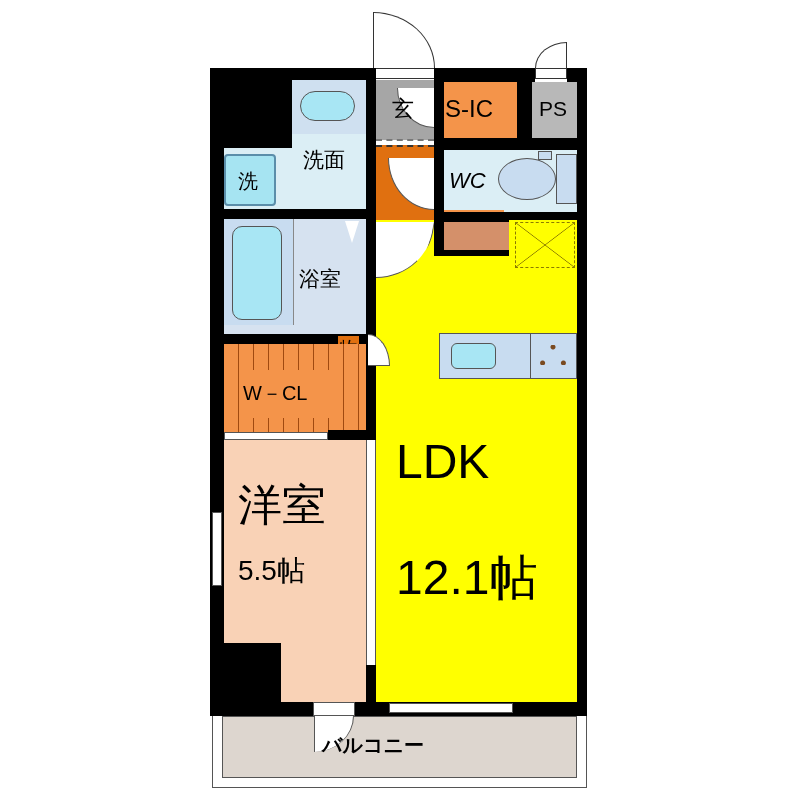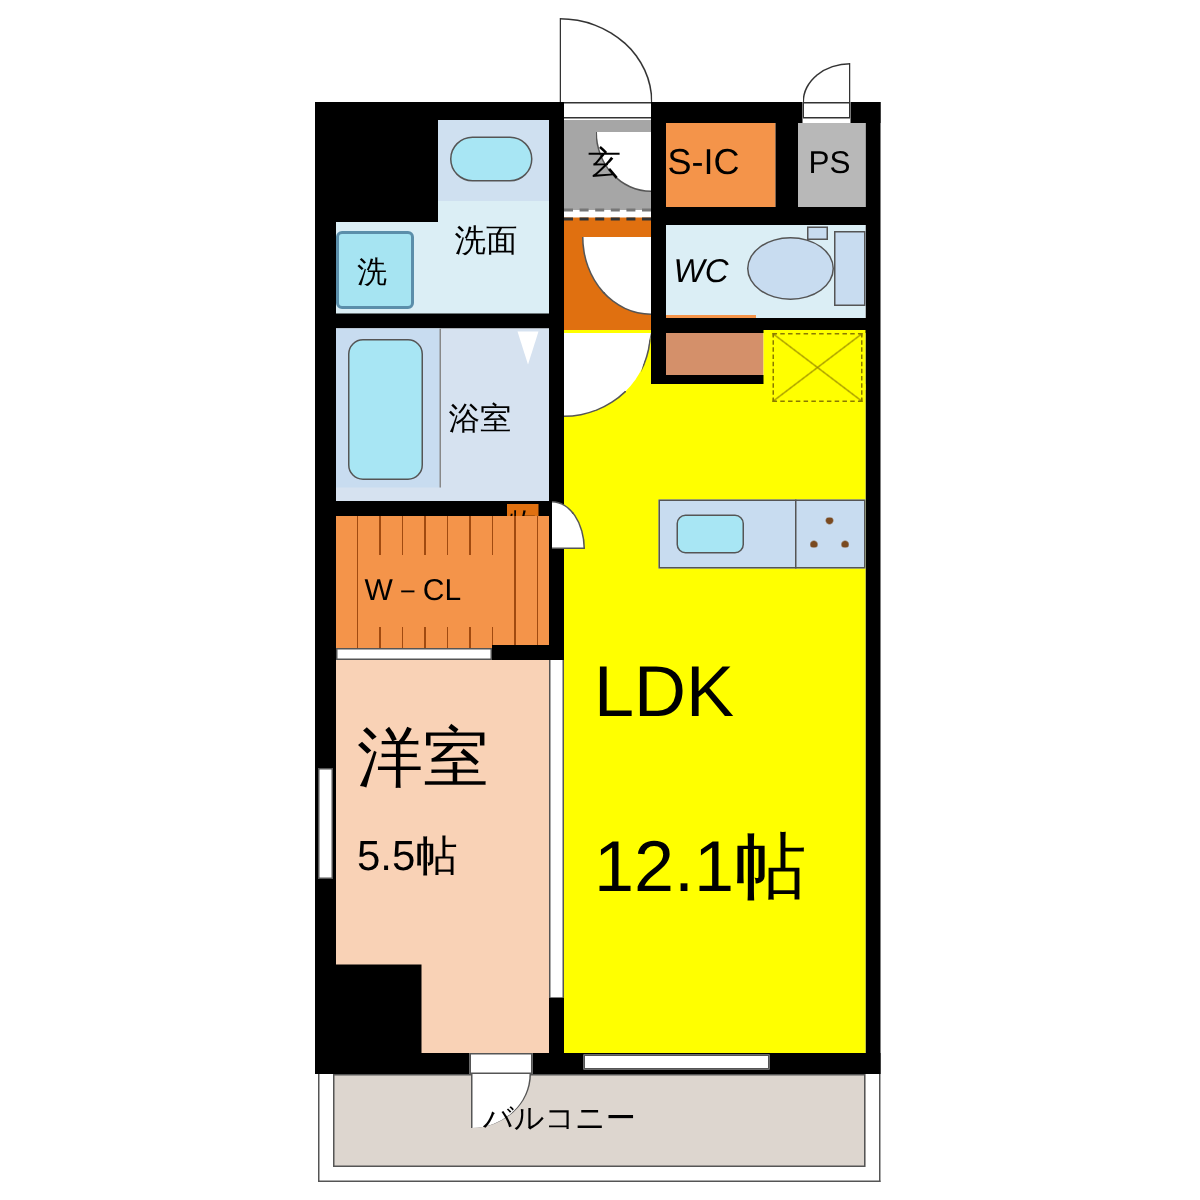--- a/index.html
+++ b/index.html
@@ -103,13 +103,13 @@
 <div class="lbl big" style="left:238px;top:476px;font-size:44px;font-family:Liberation Serif, serif;">洋室</div>
 <div class="lbl big" style="left:238px;top:552px;font-size:28px;">5.5帖</div>
 
 <div class="abs wall" style="left:210px;top:702px;width:377px;height:14px;"></div>
 <div class="abs" style="left:313px;top:702px;width:42px;height:14px;background:#fff;border:1px solid #555;"></div>
 <div class="abs" style="left:389px;top:703px;width:124px;height:10px;background:#fff;border:1px solid #555;"></div>
 
 <div class="abs" style="left:222px;top:716px;width:355px;height:62px;background:#ddd6cf;border:1px solid #555;"></div>
 <div class="abs" style="left:212px;top:716px;width:375px;height:72px;border:1px solid #555;border-top:none;"></div>
 <div class="abs" style="left:314px;top:716px;width:40px;height:36px;border-left:1px solid #555;border-right:1px solid #555;border-bottom-right-radius:40px 36px;background:#fff;"></div>
-<div class="lbl" style="left:322px;top:732px;font-size:20px;">バルコニー</div>
+<div class="lbl" style="left:322px;top:732px;font-size:20px;font-weight:bold;">バルコニー</div>
 
 </body></html>

